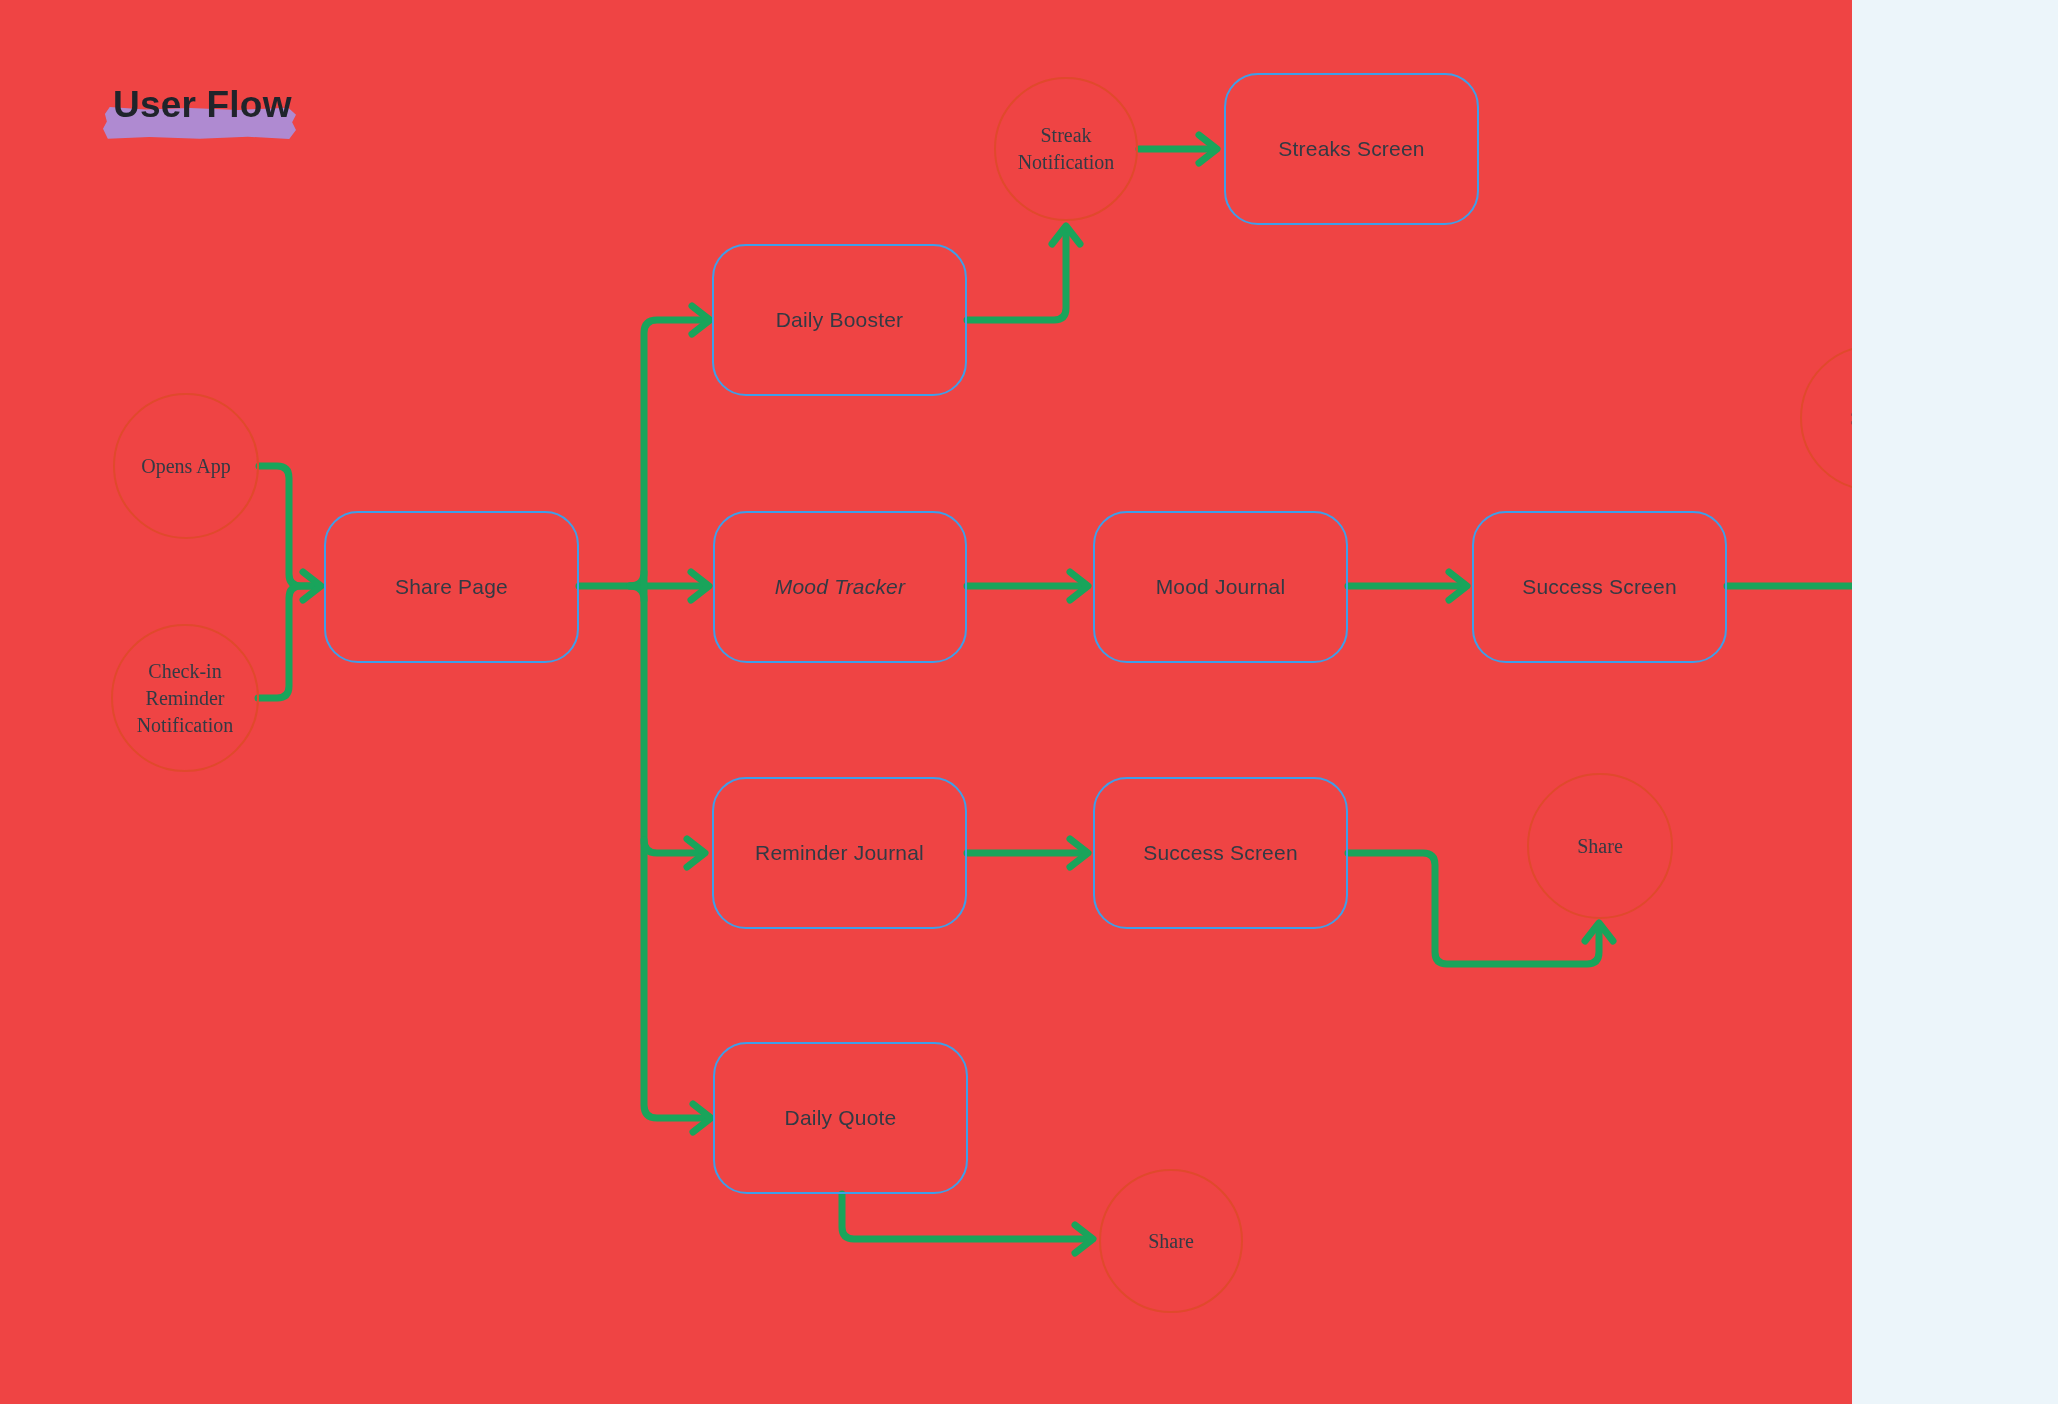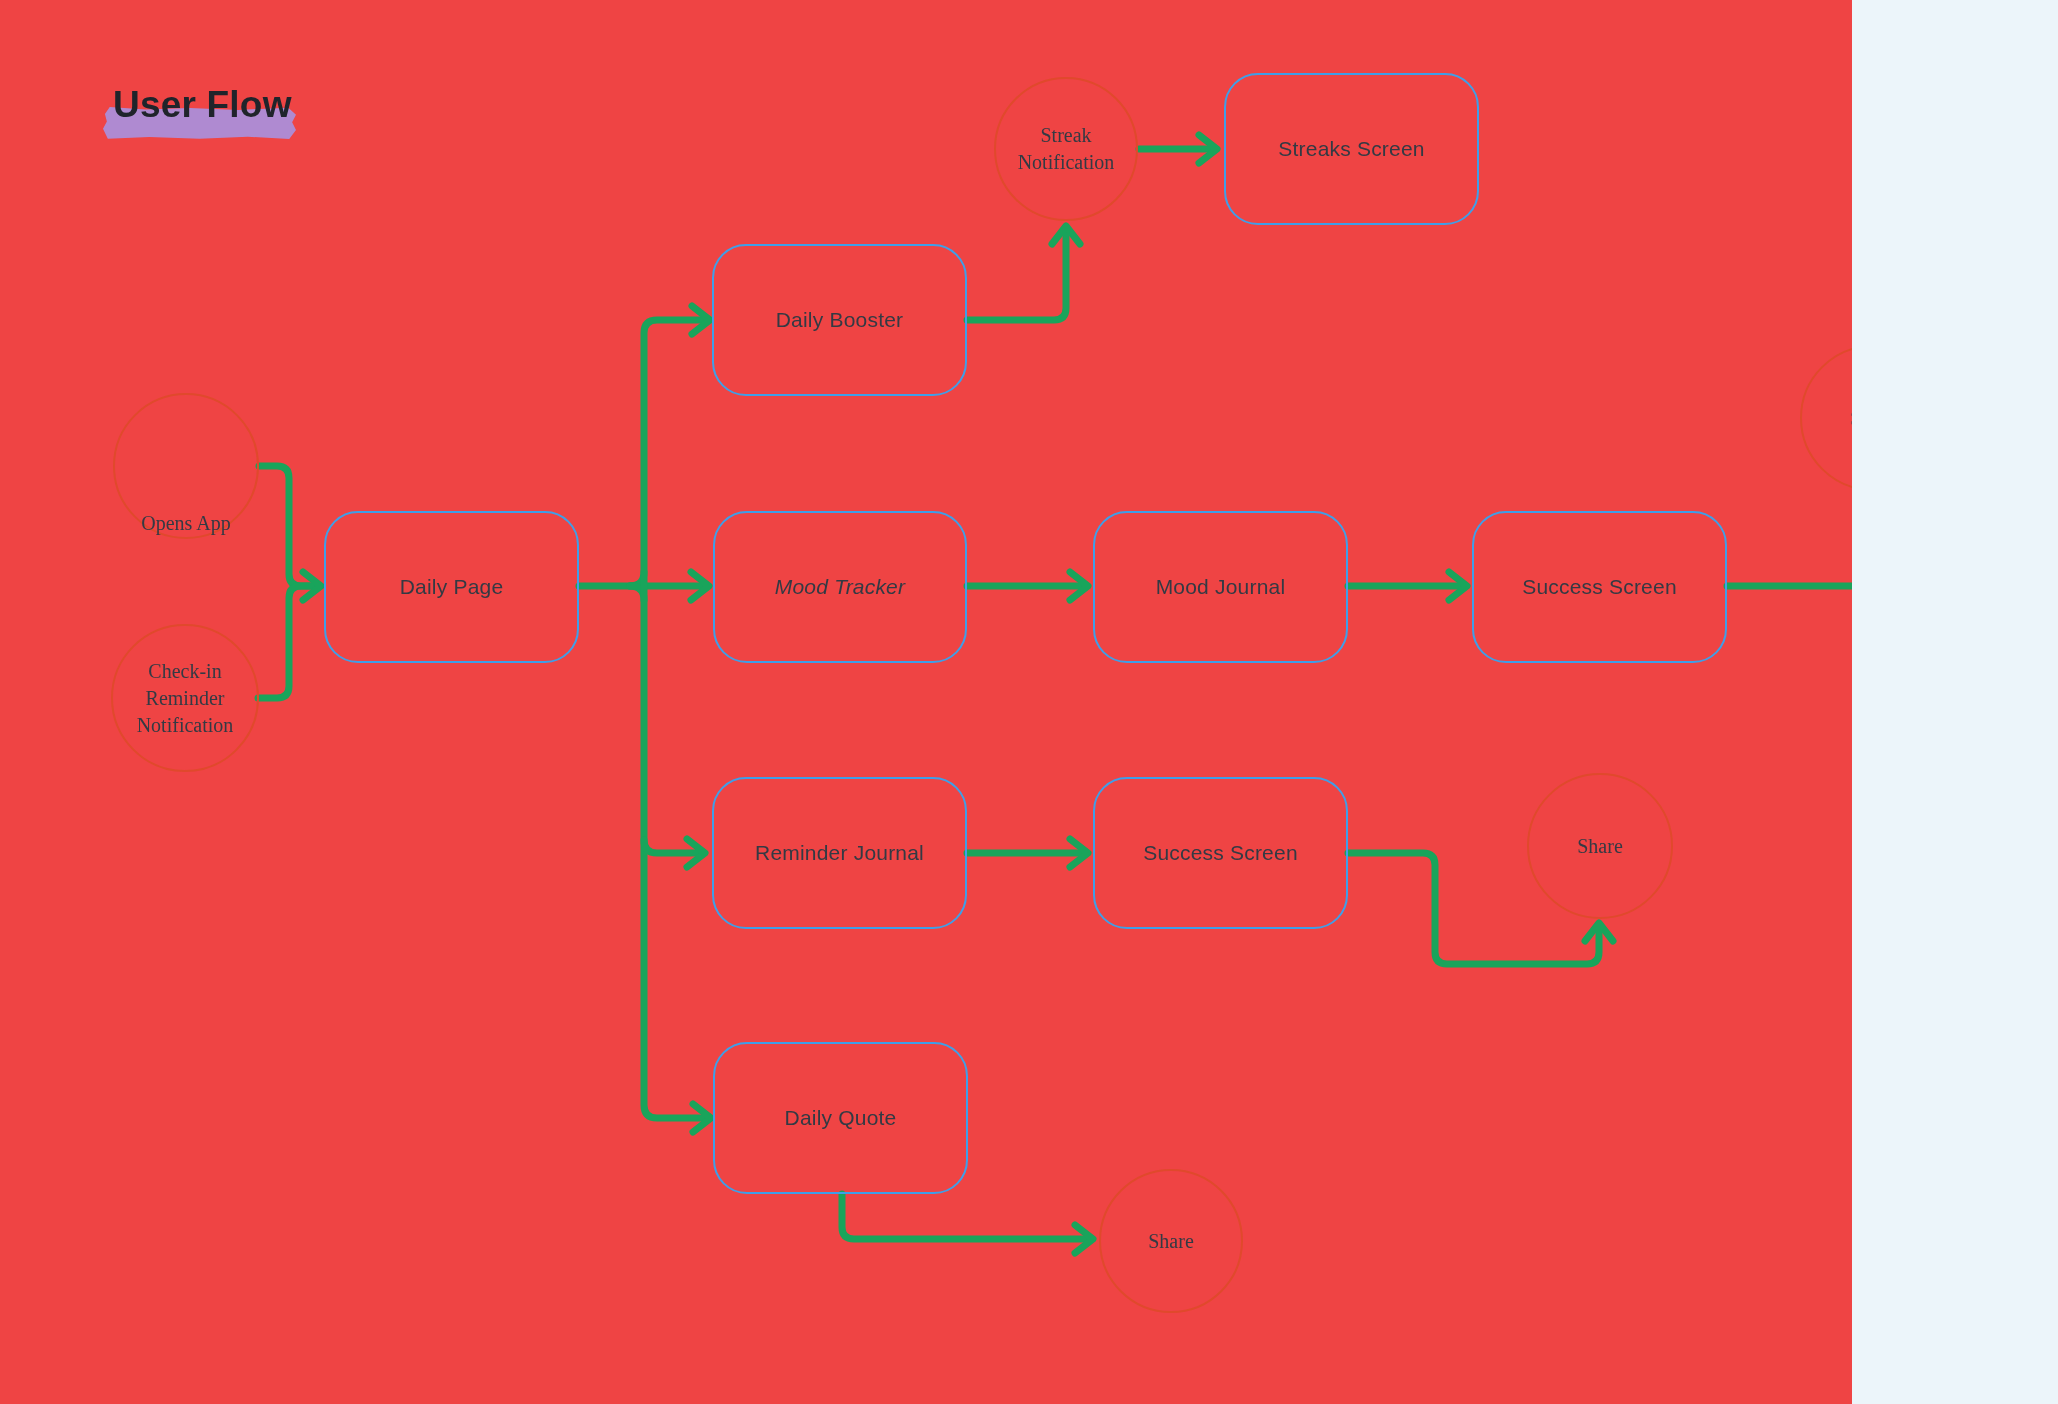--- a/index.html
+++ b/index.html
@@ -149,21 +149,21 @@
     <path class="edge" d="M 842 1194 V 1227 Q 842 1239 854 1239 H 1089"></path>
     <polyline class="arrowhead" points="1075,1225 1093,1239 1075,1253"></polyline>
   </svg>
 
   <div id="title-block">
     <div id="title-highlight"></div>
     <div id="page-title">User Flow</div>
   </div>
 
   <div class="screen-node" style="left:324px; top:511px; width:255px; height:152px;">
-    <span class="node-label">Daily Page</span>
+    <span class="node-label">Share Page</span>
   </div>
   <div class="screen-node" style="left:712px; top:244px; width:255px; height:152px;">
     <span class="node-label">Daily Booster</span>
   </div>
   <div class="screen-node" style="left:1224px; top:73px; width:255px; height:152px;">
     <span class="node-label">Streaks Screen</span>
   </div>
   <div class="screen-node" style="left:713px; top:511px; width:254px; height:152px;font-style:italic;">
     <span class="node-label">Mood Tracker</span>
   </div>
@@ -176,21 +176,21 @@
   <div class="screen-node" style="left:712px; top:777px; width:255px; height:152px;">
     <span class="node-label">Reminder Journal</span>
   </div>
   <div class="screen-node" style="left:1093px; top:777px; width:255px; height:152px;">
     <span class="node-label">Success Screen</span>
   </div>
   <div class="screen-node" style="left:713px; top:1042px; width:255px; height:152px;">
     <span class="node-label">Daily Quote</span>
   </div>
 
-  <div class="touchpoint-node" style="left:113px; top:393px; width:146px; height:146px;align-items:flex-end;">
+  <div class="touchpoint-node" style="left:113px; top:393px; width:146px; height:146px;">
     <span class="node-label">Opens App</span>
   </div>
   <div class="touchpoint-node" style="left:111px; top:624px; width:148px; height:148px;">
     <span class="node-label">Check-in Reminder Notification</span>
   </div>
   <div class="touchpoint-node" style="left:994px; top:77px; width:144px; height:144px;">
     <span class="node-label">Streak Notification</span>
   </div>
   <div class="touchpoint-node" style="left:1800px; top:345px; width:146px; height:146px;">
     <span class="node-label">Share</span>

